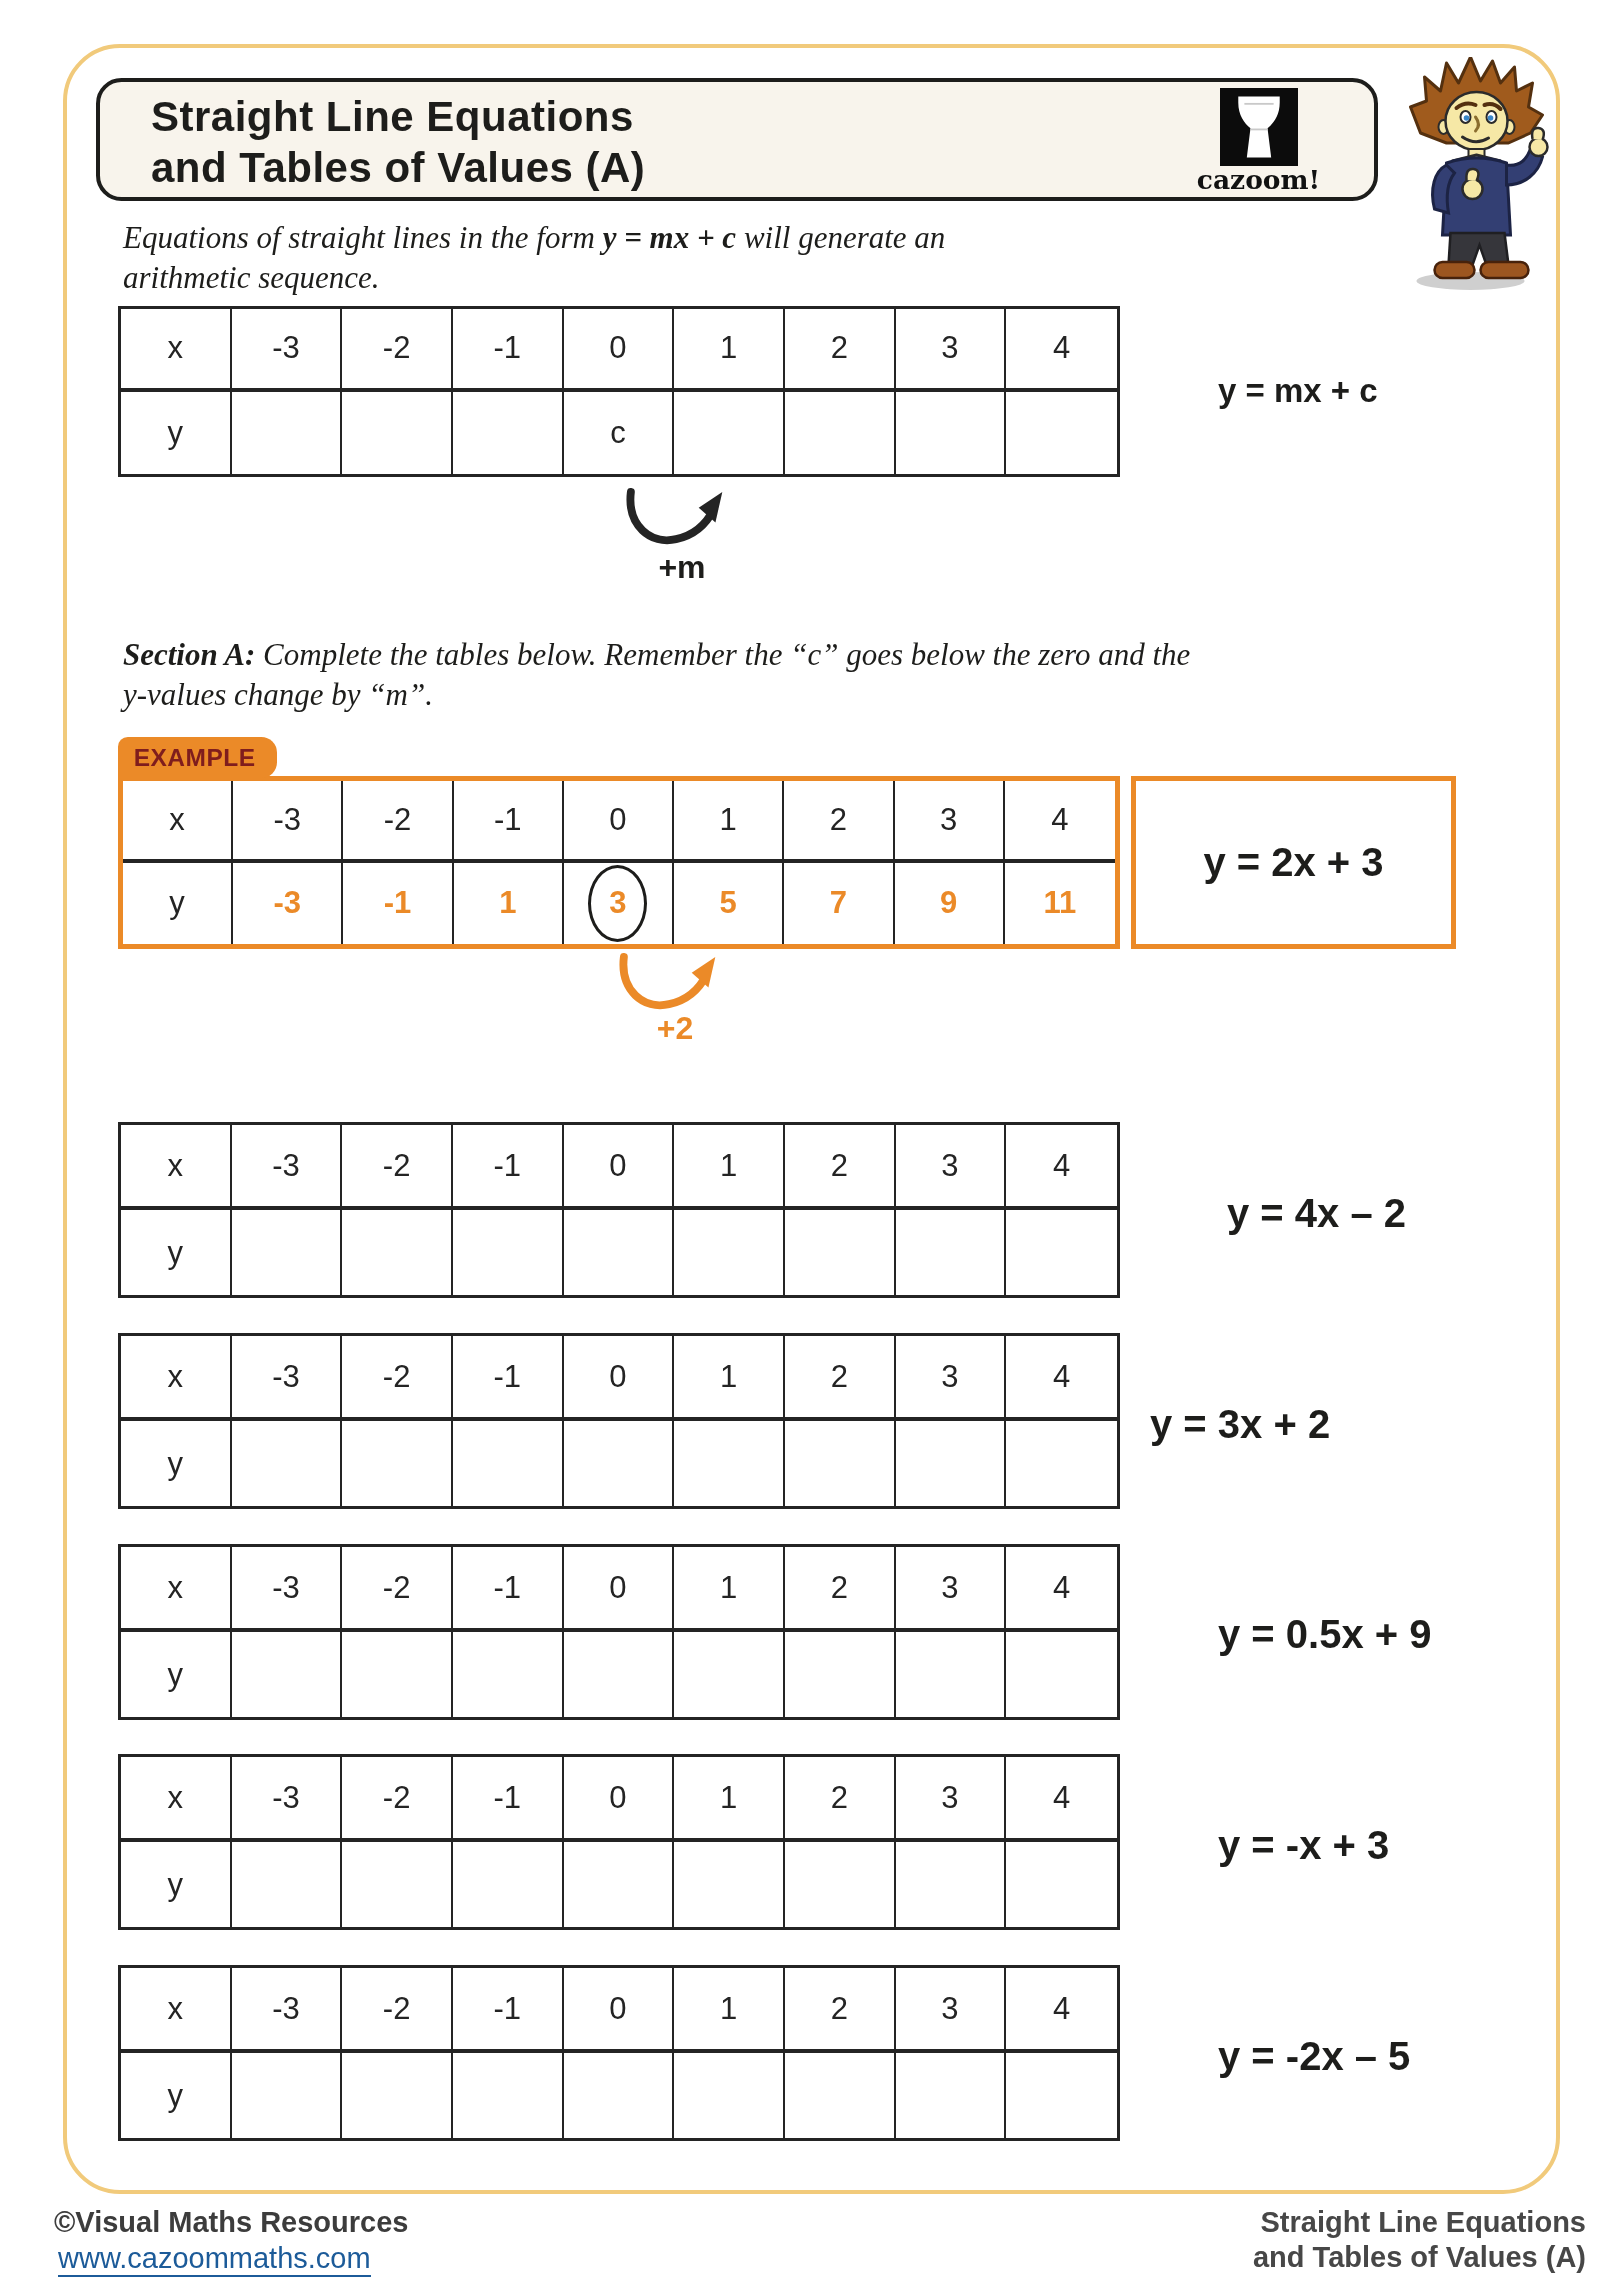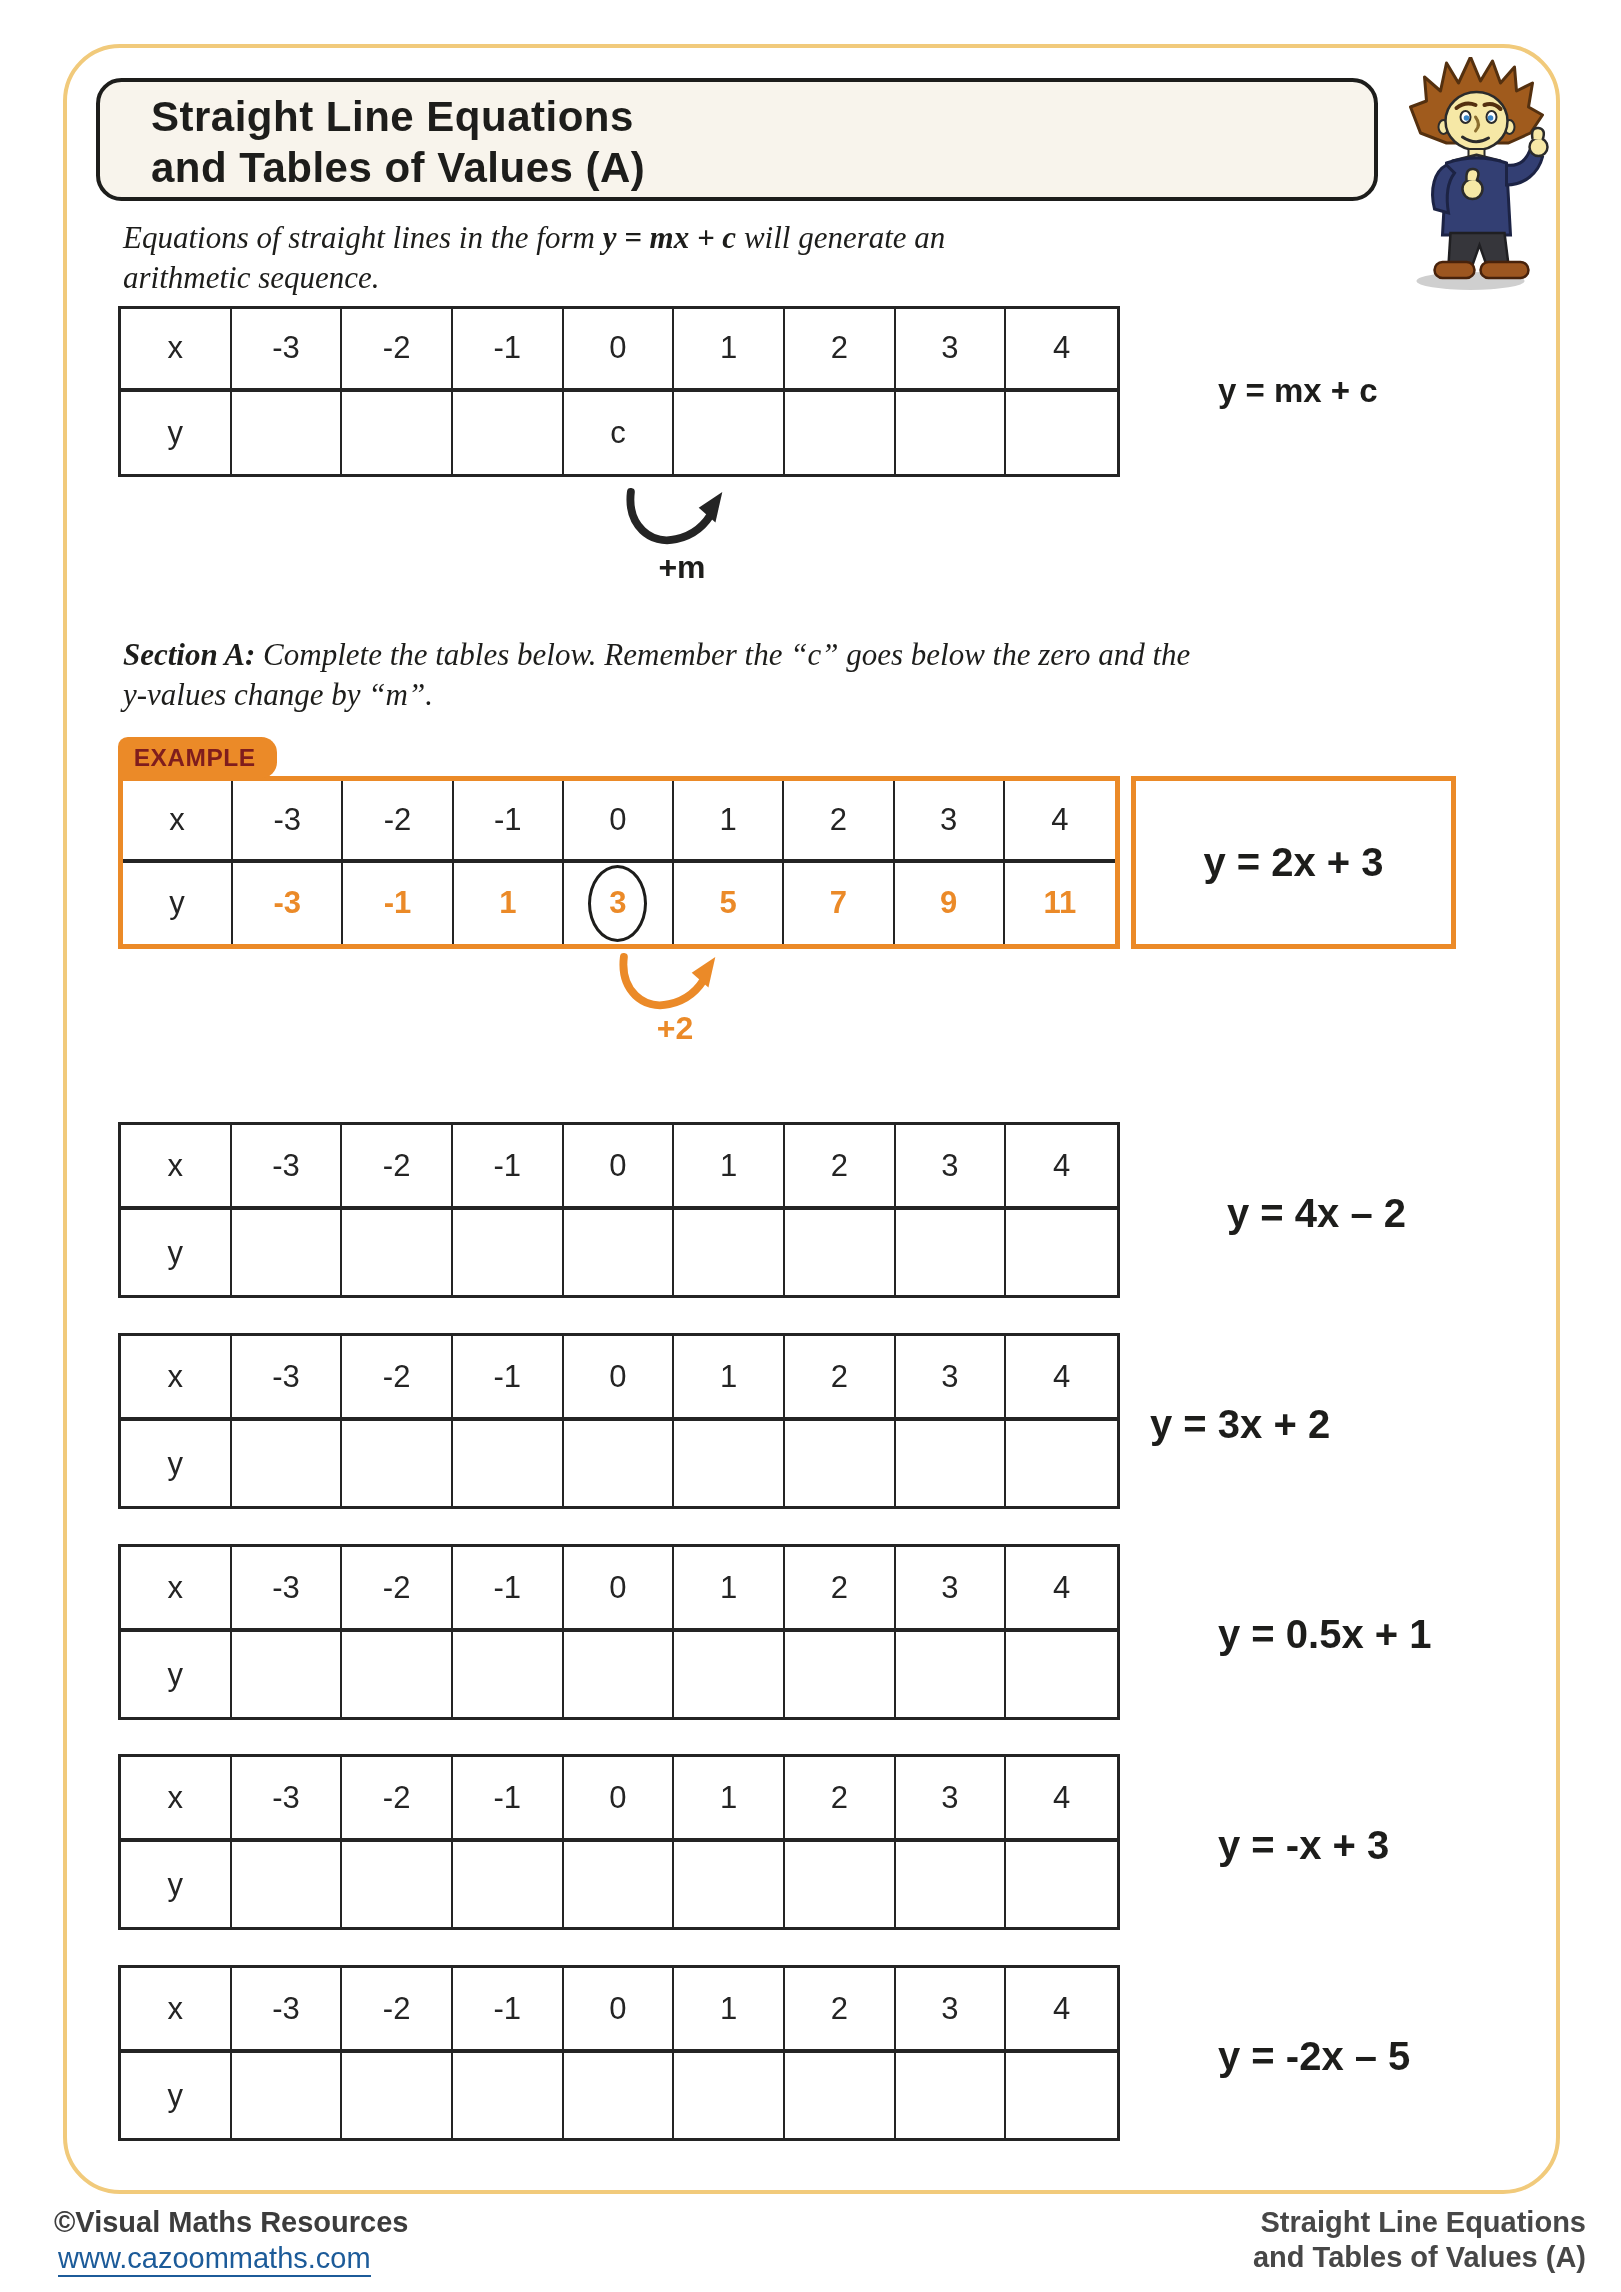--- a/index.html
+++ b/index.html
@@ -63,20 +63,29 @@
 <body>
 
 <div class="page">
 
   <div class="abs yellow-frame"></div>
 
   <div class="abs title-box">
     <div class="title">
       <span>Straight Line Equations</span><br>
       <span>and Tables of Values (A)</span>
+    </div>
+    <div class="logo">
+      <svg width="78" height="78" viewBox="0 0 64 64">
+        <rect x="0" y="0" width="64" height="64" fill="#0c0c0c"></rect>
+        <path d="M15,7 H49 V12 C49,22 44,29 39,33 L42,57 H22 L25,33 C20,29 15,22 15,12 Z" fill="#ffffff"></path>
+        <line x1="20" y1="13" x2="44" y2="13" stroke="#c9c9c9" stroke-width="1.5"></line>
+        <line x1="25" y1="34" x2="39" y2="34" stroke="#c9c9c9" stroke-width="1.5"></line>
+      </svg>
+      <div class="logo-text">cazoom!</div>
     </div>
   </div>
 
   <svg class="abs character" viewBox="0 0 160 235">
     <ellipse cx="74" cy="224" rx="54" ry="9" fill="#cfcfcf"></ellipse>
     <polygon points="24,76 14,50 30,44 28,20 44,34 50,6 62,26 74,0 84,24 96,4 104,26 118,10 120,34 136,26 132,50 146,58 134,76 112,86 50,86" fill="#a05b1d" stroke="#54300f" stroke-width="3" stroke-linejoin="round"></polygon>
     <ellipse cx="47" cy="70" rx="5" ry="7" fill="#f6e8a6" stroke="#2b2b2b" stroke-width="2"></ellipse>
     <ellipse cx="113" cy="70" rx="5" ry="7" fill="#f6e8a6" stroke="#2b2b2b" stroke-width="2"></ellipse>
     <ellipse cx="80" cy="64" rx="31" ry="29" fill="#f6e8a6" stroke="#2b2b2b" stroke-width="2.5"></ellipse>
     <path d="M60,51 q9,-7 19,-3" stroke="#54300f" stroke-width="4" fill="none" stroke-linecap="round"></path>
@@ -228,21 +237,21 @@
         <div class="cell yrow">y</div>
         <div class="cell yrow"></div>
         <div class="cell yrow"></div>
         <div class="cell yrow"></div>
         <div class="cell yrow"></div>
         <div class="cell yrow"></div>
         <div class="cell yrow"></div>
         <div class="cell yrow"></div>
         <div class="cell yrow"></div>
       </div>
-      <div class="abs eq" style="left: 1218px; top: 1612px;">y = 0.5x + 1</div>
+      <div class="abs eq" style="left: 1218px; top: 1612px;">y = 0.5x + 9</div>
       <div class="abs vtable" style="left: 118px; top: 1754px; width: 1002px; height: 176px;">
         <div class="cell xrow">x</div>
         <div class="cell xrow">-3</div>
         <div class="cell xrow">-2</div>
         <div class="cell xrow">-1</div>
         <div class="cell xrow">0</div>
         <div class="cell xrow">1</div>
         <div class="cell xrow">2</div>
         <div class="cell xrow">3</div>
         <div class="cell xrow">4</div>

